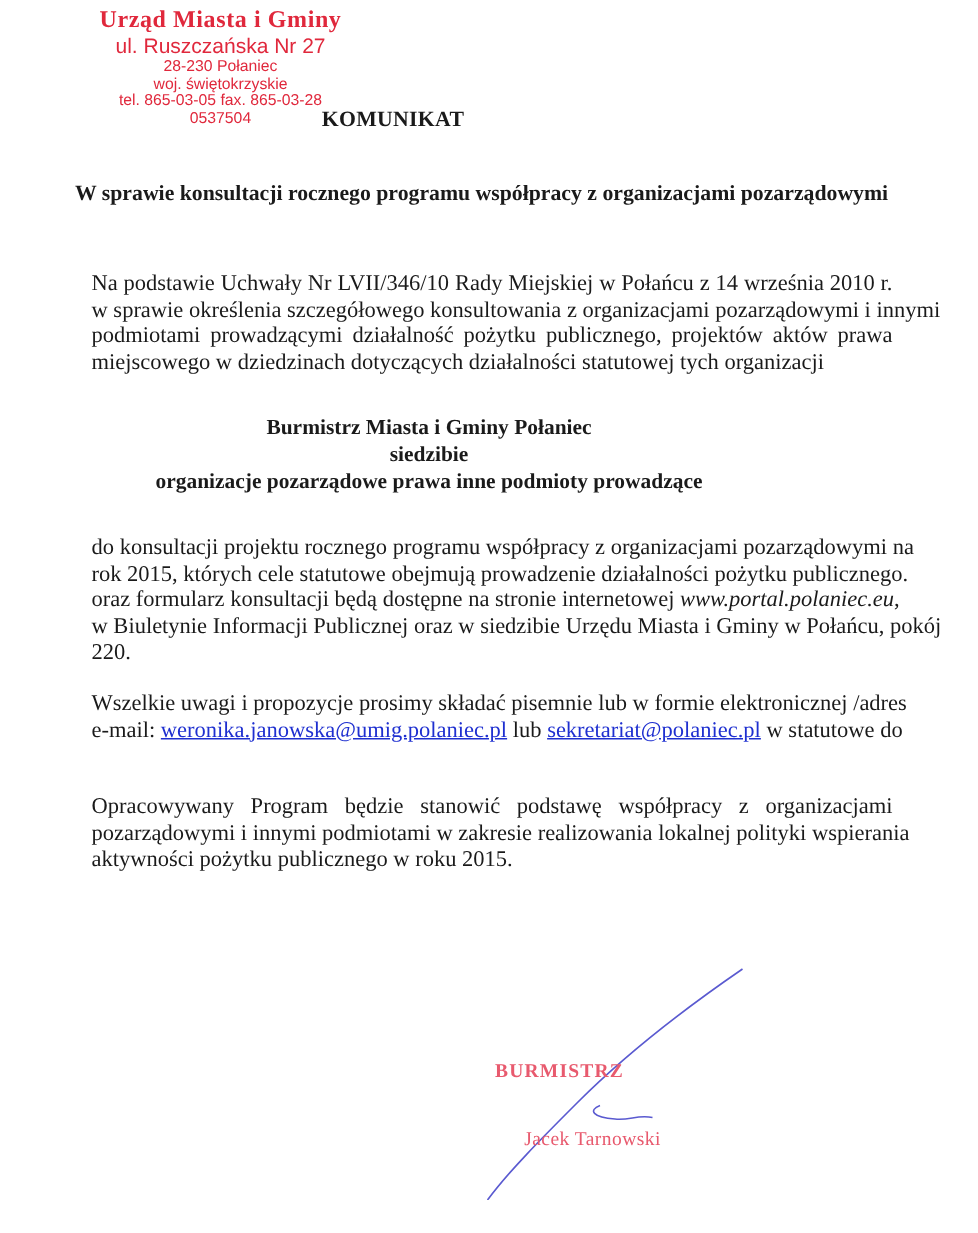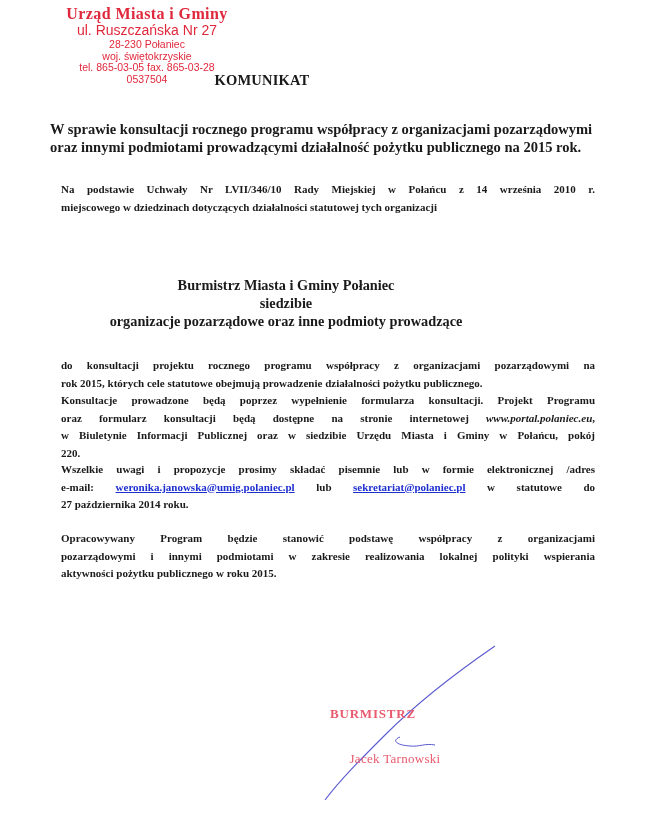--- a/index.html
+++ b/index.html
@@ -7,22 +7,22 @@
            font-family: "Liberation Serif", serif; color: #1a1a1a; }
     .stamp { position: absolute; left: 52px; top: 6px; width: 190px; text-align: center;
              color: #e0283c; font-family: "Liberation Sans", sans-serif; line-height: 1; }
     .stamp .s1 { font-family: "Liberation Serif", serif; font-weight: bold; font-size: 16px; letter-spacing: 0.4px; display:block; margin-bottom: 1px; }
     .stamp .s2 { font-size: 14px; display:block; margin-bottom: 2px; }
     .stamp .s3 { font-size: 10.5px; display:block; margin-bottom: 1px; }
     .title { position: absolute; left: 0; width: 524px; top: 72px; text-align: center;
              font-weight: bold; font-size: 14.5px; letter-spacing: 0.2px; }
     .subject { position: absolute; left: 50px; width: 540px; top: 120px; font-weight: bold;
                font-size: 14.5px; line-height: 18px; }
-    .para { position: absolute; left: 61px; width: 534px; font-size: 11px; line-height: 17.5px;
-            text-align: justify; font-weight: bold; }
+    .para { position: absolute; left: 61px; width: 534px; font-size: 15px; line-height: 17.5px;
+            text-align: justify; }
     .p1 { top: 181px; }
     .center-block { position: absolute; left: 0; width: 572px; top: 276px; text-align: center;
                     font-weight: bold; font-size: 14.3px; line-height: 18px; }
     .p2 { top: 357px; }
     .p3 { top: 461px; }
     .p4 { top: 530px; }
     .line { display: block; text-align: justify; text-align-last: justify; white-space: nowrap; }
     .line.last { text-align-last: left; }
     .link { color: #1e2fd0; text-decoration: underline; }
     .url { font-style: italic; }
@@ -41,47 +41,46 @@
   <span class="s3">28-230 Połaniec</span>
   <span class="s3">woj. świętokrzyskie</span>
   <span class="s3">tel. 865-03-05 fax. 865-03-28</span>
   <span class="s3">0537504</span>
 </div>
 
 <div class="title">KOMUNIKAT</div>
 
 <div class="subject">
   <span class="line">W sprawie konsultacji rocznego programu współpracy z organizacjami pozarządowymi</span>
-  <span class="line last">oraz innymi podmiotami prowadzącymi działalność pożytku publicznego na 2015 rok.</span>
 </div>
 
 <div class="para p1">
   <span class="line">Na podstawie Uchwały Nr LVII/346/10 Rady Miejskiej w Połańcu z 14 września 2010 r.</span>
+  <span class="line">w sprawie określenia szczegółowego konsultowania z organizacjami pozarządowymi i innymi</span>
+  <span class="line">podmiotami prowadzącymi działalność pożytku publicznego, projektów aktów prawa</span>
   <span class="line last">miejscowego w dziedzinach dotyczących działalności statutowej tych organizacji</span>
 </div>
 
 <div class="center-block">
   <div>Burmistrz Miasta i Gminy Połaniec</div>
   <div>siedzibie</div>
-  <div>organizacje pozarządowe oraz inne podmioty prowadzące</div>
+  <div>organizacje pozarządowe prawa inne podmioty prowadzące</div>
 </div>
 
 <div class="para p2">
   <span class="line">do konsultacji projektu rocznego programu współpracy z organizacjami pozarządowymi na</span>
   <span class="line last">rok 2015, których cele statutowe obejmują prowadzenie działalności pożytku publicznego.</span>
-  <span class="line">Konsultacje prowadzone będą poprzez wypełnienie formularza konsultacji. Projekt Programu</span>
   <span class="line"><span>oraz formularz konsultacji będą dostępne na stronie internetowej</span> <span class="url">www.portal.polaniec.eu</span><span>,</span></span>
   <span class="line">w Biuletynie Informacji Publicznej oraz w siedzibie Urzędu Miasta i Gminy w Połańcu, pokój</span>
   <span class="line last">220.</span>
 </div>
 
 <div class="para p3">
   <span class="line">Wszelkie uwagi i propozycje prosimy składać pisemnie lub w formie elektronicznej /adres</span>
   <span class="line"><span>e-mail:</span> <span class="link">weronika.janowska@umig.polaniec.pl</span> <span>lub</span> <span class="link">sekretariat@polaniec.pl</span> <span>w statutowe do</span></span>
-  <span class="line last">27 października 2014 roku.</span>
 </div>
 
 <div class="para p4">
   <span class="line">Opracowywany Program będzie stanowić podstawę współpracy z organizacjami</span>
   <span class="line">pozarządowymi i innymi podmiotami w zakresie realizowania lokalnej polityki wspierania</span>
   <span class="line last">aktywności pożytku publicznego w roku 2015.</span>
 </div>
 
 <svg class="sig-svg" viewBox="0 0 220 170">
   <path d="M195 16 C 160 40, 120 70, 85 105 C 60 130, 40 150, 25 170" stroke="#5a5ad0" stroke-width="1.1" fill="none"></path>

